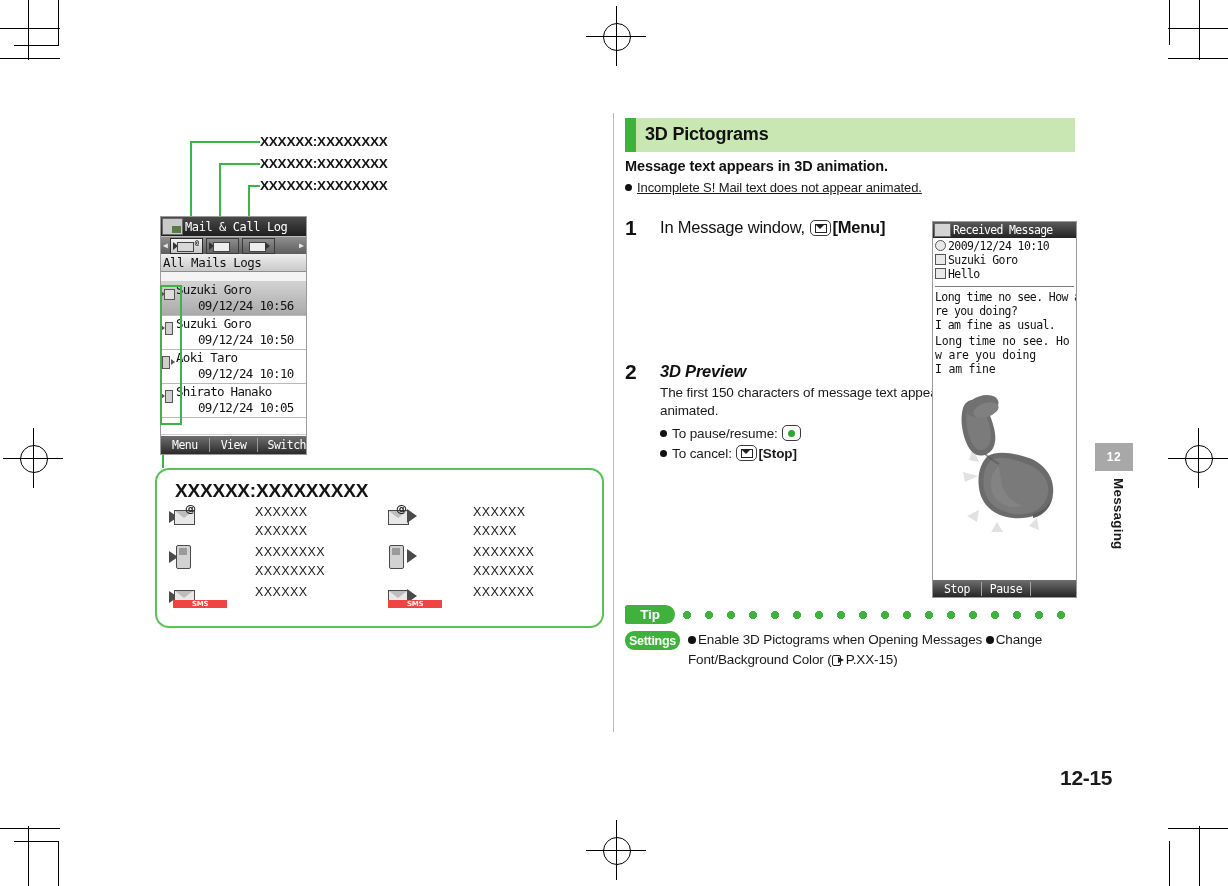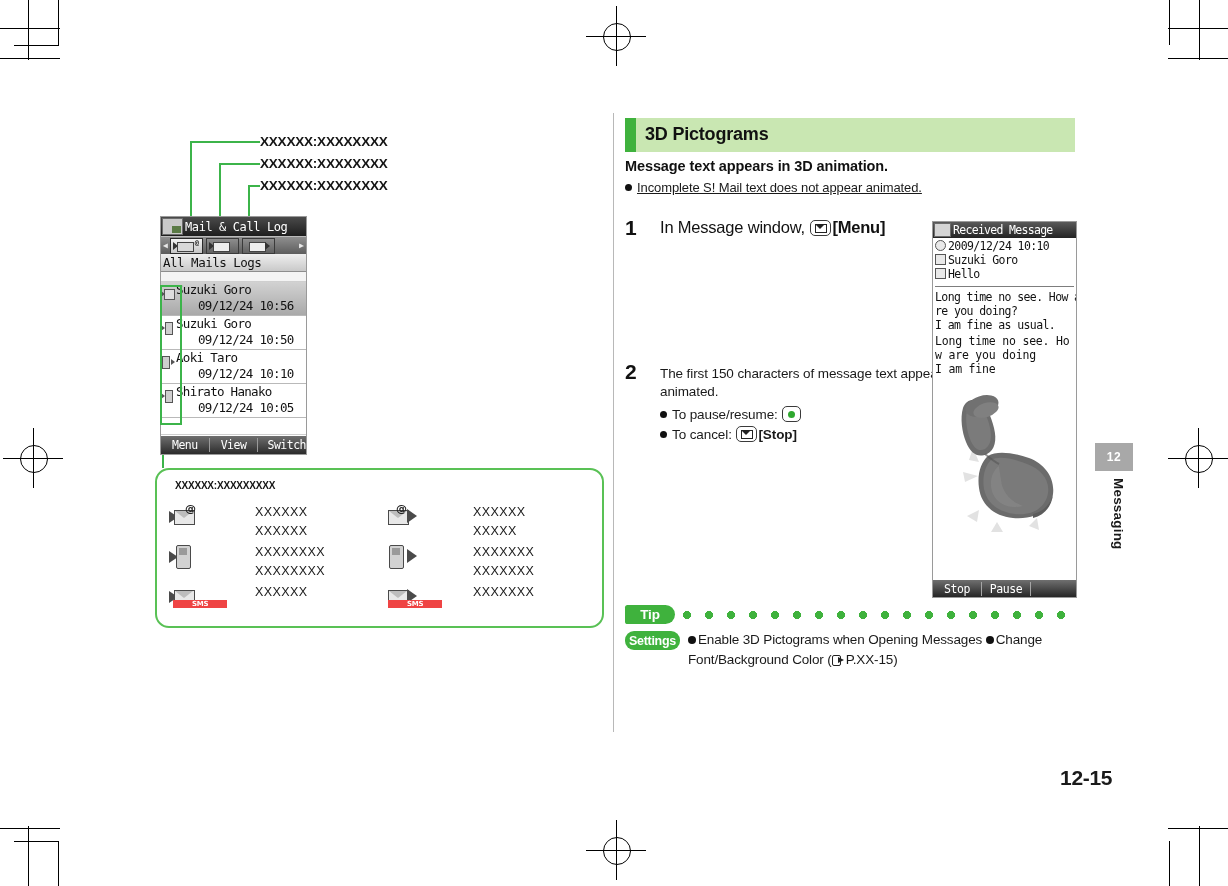--- a/index.html
+++ b/index.html
@@ -109,21 +109,21 @@
 
   
   .hl-box{position:absolute;border:2px solid #3cb44a;}
 
   
   #icon-legend{
     left:155px;top:468px;width:445px;height:156px;
     border:2px solid #59c155;border-radius:14px;background:#ffffff;
   }
   #legend-title{
-    position:absolute;left:18px;top:10px;font-weight:bold;font-size:10px;color:#141414;letter-spacing:-.2px;
+    position:absolute;left:18px;top:10px;font-weight:bold;font-size:19px;color:#141414;letter-spacing:-.2px;
   }
   .legend-grid{position:absolute;left:12px;top:34px;width:420px;}
   .legend-col{position:absolute;top:0;}
   .legend-col.c1{left:0;}
   .legend-col.c2{left:218px;}
   .legend-item{position:relative;height:29px;}
   .legend-ic{position:absolute;left:0;top:0;width:30px;height:24px;}
   .legend-tx{position:absolute;left:86px;top:1px;font-size:12.5px;color:#1a1a1a;letter-spacing:.4px;}
   .legend-tx2{position:absolute;left:86px;top:20px;font-size:12.5px;color:#1a1a1a;letter-spacing:.4px;}
 
@@ -469,20 +469,21 @@
   <div class="step" style="left:0;top:98px;">
     <div class="step-num">1</div>
     <div class="step-body">
       <div class="step-head"><span>In Message window, </span><span class="key env"></span><span class="bold">[Menu]</span></div>
     </div>
   </div>
 
   <div class="step" style="left:0;top:242px;">
     <div class="step-num">2</div>
     <div class="step-body">
+      <div class="step-head ital">3D Preview</div>
       <div class="step-sub">The first 150 characters of message text appear animated.</div>
       <div class="step-li" style="margin-top:4px;">
         <span class="dot"></span><span>To pause/resume: </span><span class="key ctr"></span>
       </div>
       <div class="step-li">
         <span class="dot"></span><span>To cancel: </span><span class="key env"></span><span class="bold">[Stop]</span>
       </div>
     </div>
   </div>
 </div>

